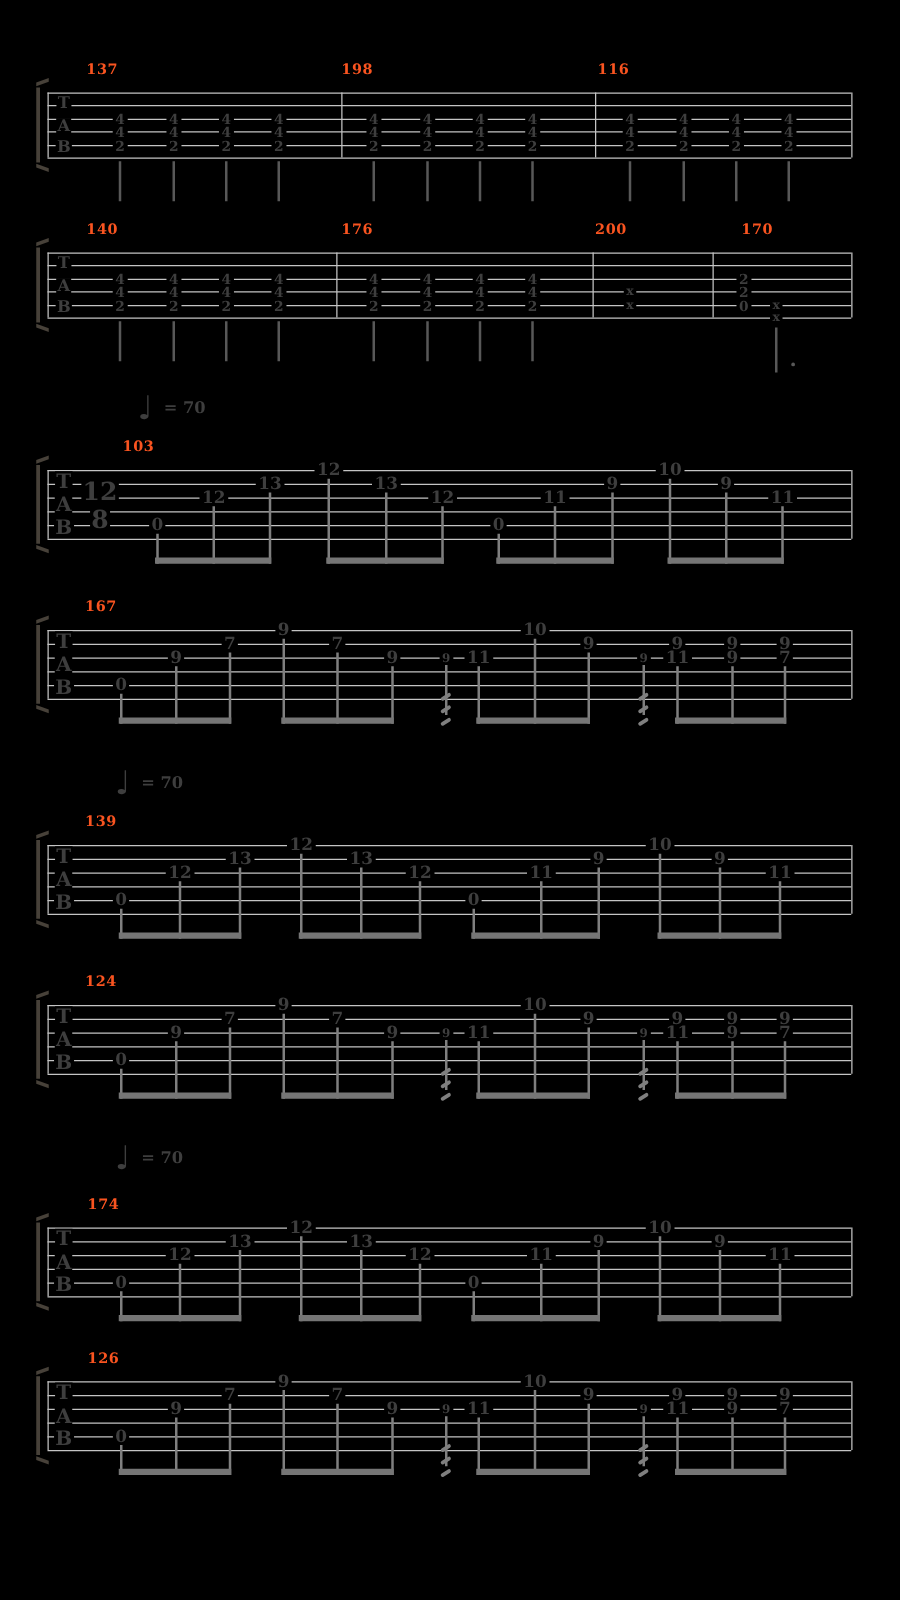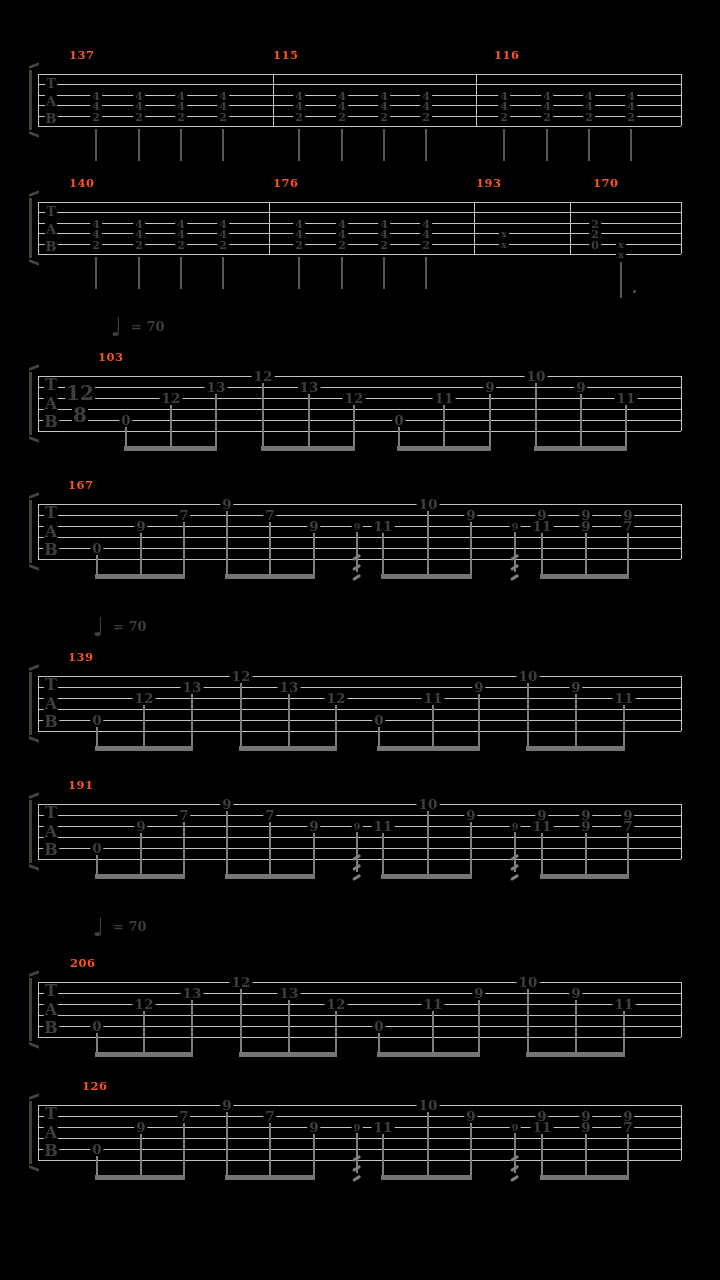--- a/index.html
+++ b/index.html
@@ -48,22 +48,22 @@
     <div class="h" style="left: 38px; top: 115.6px; width: 643px; background: rgb(196, 196, 196);"></div>
     <div class="h" style="left: 38px; top: 126px; width: 643px; background: rgb(196, 196, 196);"></div>
     <div class="v" style="left: 38px; top: 74px; height: 52px; background: rgb(196, 196, 196);"></div>
     <div class="v" style="left: 273px; top: 74px; height: 52px; background: rgb(196, 196, 196);"></div>
     <div class="v" style="left: 476px; top: 74px; height: 52px; background: rgb(196, 196, 196);"></div>
     <div class="v" style="left: 681px; top: 74px; height: 52px; background: rgb(196, 196, 196);"></div>
     <div class="clef" style="left: 51px; top: 82.84px; font-size: 13px; color: rgb(62, 62, 62);">T</div>
     <div class="clef" style="left: 51px; top: 100.52px; font-size: 13px; color: rgb(62, 62, 62);">A</div>
     <div class="clef" style="left: 51px; top: 117.68px; font-size: 13px; color: rgb(62, 62, 62);">B</div>
     <div class="mnum" style="left: 69px; top: 50px; color: rgb(249, 84, 32);">137</div>
-    <div class="mnum" style="left: 273px; top: 50px; color: rgb(249, 84, 32);">115</div>
-    <div class="mnum" style="left: 494px; top: 50px; color: rgb(249, 84, 32);">116</div>
+    <div class="mnum" style="left: 273px; top: 50px; color: rgb(249, 84, 32);">198</div>
+    <div class="mnum" style="left: 478px; top: 50px; color: rgb(249, 84, 32);">116</div>
     <div class="fret small" style="left: 96px; top: 95.8px; color: rgb(62, 62, 62);">4</div>
     <div class="fret small" style="left: 96px; top: 106.2px; color: rgb(62, 62, 62);">4</div>
     <div class="fret small" style="left: 96px; top: 116.6px; color: rgb(62, 62, 62);">2</div>
     <div class="stem" style="left: 95px; top: 129px; height: 32px; background: rgb(88, 88, 88);"></div>
     <div class="fret small" style="left: 139px; top: 95.8px; color: rgb(62, 62, 62);">4</div>
     <div class="fret small" style="left: 139px; top: 106.2px; color: rgb(62, 62, 62);">4</div>
     <div class="fret small" style="left: 139px; top: 116.6px; color: rgb(62, 62, 62);">2</div>
     <div class="stem" style="left: 138px; top: 129px; height: 32px; background: rgb(88, 88, 88);"></div>
     <div class="fret small" style="left: 181px; top: 95.8px; color: rgb(62, 62, 62);">4</div>
     <div class="fret small" style="left: 181px; top: 106.2px; color: rgb(62, 62, 62);">4</div>
@@ -115,21 +115,21 @@
     <div class="v" style="left: 38px; top: 202px; height: 52px; background: rgb(196, 196, 196);"></div>
     <div class="v" style="left: 269px; top: 202px; height: 52px; background: rgb(196, 196, 196);"></div>
     <div class="v" style="left: 474px; top: 202px; height: 52px; background: rgb(196, 196, 196);"></div>
     <div class="v" style="left: 570px; top: 202px; height: 52px; background: rgb(196, 196, 196);"></div>
     <div class="v" style="left: 681px; top: 202px; height: 52px; background: rgb(196, 196, 196);"></div>
     <div class="clef" style="left: 51px; top: 210.84px; font-size: 13px; color: rgb(62, 62, 62);">T</div>
     <div class="clef" style="left: 51px; top: 228.52px; font-size: 13px; color: rgb(62, 62, 62);">A</div>
     <div class="clef" style="left: 51px; top: 245.68px; font-size: 13px; color: rgb(62, 62, 62);">B</div>
     <div class="mnum" style="left: 69px; top: 178px; color: rgb(249, 84, 32);">140</div>
     <div class="mnum" style="left: 273px; top: 178px; color: rgb(249, 84, 32);">176</div>
-    <div class="mnum" style="left: 476px; top: 178px; color: rgb(249, 84, 32);">193</div>
+    <div class="mnum" style="left: 476px; top: 178px; color: rgb(249, 84, 32);">200</div>
     <div class="mnum" style="left: 593px; top: 178px; color: rgb(249, 84, 32);">170</div>
     <div class="fret small" style="left: 96px; top: 223.8px; color: rgb(62, 62, 62);">4</div>
     <div class="fret small" style="left: 96px; top: 234.2px; color: rgb(62, 62, 62);">4</div>
     <div class="fret small" style="left: 96px; top: 244.6px; color: rgb(62, 62, 62);">2</div>
     <div class="stem" style="left: 95px; top: 257px; height: 32px; background: rgb(88, 88, 88);"></div>
     <div class="fret small" style="left: 139px; top: 223.8px; color: rgb(62, 62, 62);">4</div>
     <div class="fret small" style="left: 139px; top: 234.2px; color: rgb(62, 62, 62);">4</div>
     <div class="fret small" style="left: 139px; top: 244.6px; color: rgb(62, 62, 62);">2</div>
     <div class="stem" style="left: 138px; top: 257px; height: 32px; background: rgb(88, 88, 88);"></div>
     <div class="fret small" style="left: 181px; top: 223.8px; color: rgb(62, 62, 62);">4</div>
@@ -308,21 +308,21 @@
     <div class="h" style="left: 38px; top: 815px; width: 643px; background: rgb(196, 196, 196);"></div>
     <div class="h" style="left: 38px; top: 826px; width: 643px; background: rgb(196, 196, 196);"></div>
     <div class="h" style="left: 38px; top: 837px; width: 643px; background: rgb(196, 196, 196);"></div>
     <div class="h" style="left: 38px; top: 848px; width: 643px; background: rgb(196, 196, 196);"></div>
     <div class="h" style="left: 38px; top: 859px; width: 643px; background: rgb(196, 196, 196);"></div>
     <div class="v" style="left: 38px; top: 804px; height: 55px; background: rgb(196, 196, 196);"></div>
     <div class="v" style="left: 681px; top: 804px; height: 55px; background: rgb(196, 196, 196);"></div>
     <div class="clef" style="left: 51px; top: 813.35px; font-size: 16px; color: rgb(62, 62, 62);">T</div>
     <div class="clef" style="left: 51px; top: 832.05px; font-size: 16px; color: rgb(62, 62, 62);">A</div>
     <div class="clef" style="left: 51px; top: 850.2px; font-size: 16px; color: rgb(62, 62, 62);">B</div>
-    <div class="mnum" style="left: 68px; top: 780px; color: rgb(249, 84, 32);">191</div>
+    <div class="mnum" style="left: 68px; top: 780px; color: rgb(249, 84, 32);">124</div>
     <div class="fret big" style="left: 97px; top: 849px; color: rgb(62, 62, 62);">0</div>
     <div class="stem" style="left: 96px; top: 855px; height: 24px; background: rgb(127, 127, 127);"></div>
     <div class="fret big" style="left: 141px; top: 827px; color: rgb(62, 62, 62);">9</div>
     <div class="stem" style="left: 140px; top: 833px; height: 46px; background: rgb(127, 127, 127);"></div>
     <div class="fret big" style="left: 184px; top: 816px; color: rgb(62, 62, 62);">7</div>
     <div class="stem" style="left: 183px; top: 822px; height: 57px; background: rgb(127, 127, 127);"></div>
     <div class="fret big" style="left: 227px; top: 805px; color: rgb(62, 62, 62);">9</div>
     <div class="stem" style="left: 226px; top: 811px; height: 68px; background: rgb(127, 127, 127);"></div>
     <div class="fret big" style="left: 270px; top: 816px; color: rgb(62, 62, 62);">7</div>
     <div class="stem" style="left: 269px; top: 822px; height: 57px; background: rgb(127, 127, 127);"></div>
@@ -362,21 +362,21 @@
     <div class="h" style="left: 38px; top: 993px; width: 643px; background: rgb(196, 196, 196);"></div>
     <div class="h" style="left: 38px; top: 1004px; width: 643px; background: rgb(196, 196, 196);"></div>
     <div class="h" style="left: 38px; top: 1015px; width: 643px; background: rgb(196, 196, 196);"></div>
     <div class="h" style="left: 38px; top: 1026px; width: 643px; background: rgb(196, 196, 196);"></div>
     <div class="h" style="left: 38px; top: 1037px; width: 643px; background: rgb(196, 196, 196);"></div>
     <div class="v" style="left: 38px; top: 982px; height: 55px; background: rgb(196, 196, 196);"></div>
     <div class="v" style="left: 681px; top: 982px; height: 55px; background: rgb(196, 196, 196);"></div>
     <div class="clef" style="left: 51px; top: 991.35px; font-size: 16px; color: rgb(62, 62, 62);">T</div>
     <div class="clef" style="left: 51px; top: 1010.05px; font-size: 16px; color: rgb(62, 62, 62);">A</div>
     <div class="clef" style="left: 51px; top: 1028.2px; font-size: 16px; color: rgb(62, 62, 62);">B</div>
-    <div class="mnum" style="left: 70px; top: 958px; color: rgb(249, 84, 32);">206</div>
+    <div class="mnum" style="left: 70px; top: 958px; color: rgb(249, 84, 32);">174</div>
     <div class="fret big" style="left: 97px; top: 1027px; color: rgb(62, 62, 62);">0</div>
     <div class="stem" style="left: 96px; top: 1033px; height: 24px; background: rgb(127, 127, 127);"></div>
     <div class="fret big" style="left: 144px; top: 1005px; color: rgb(62, 62, 62);">12</div>
     <div class="stem" style="left: 143px; top: 1011px; height: 46px; background: rgb(127, 127, 127);"></div>
     <div class="fret big" style="left: 192px; top: 994px; color: rgb(62, 62, 62);">13</div>
     <div class="stem" style="left: 191px; top: 1000px; height: 57px; background: rgb(127, 127, 127);"></div>
     <div class="fret big" style="left: 241px; top: 983px; color: rgb(62, 62, 62);">12</div>
     <div class="stem" style="left: 240px; top: 989px; height: 68px; background: rgb(127, 127, 127);"></div>
     <div class="fret big" style="left: 289px; top: 994px; color: rgb(62, 62, 62);">13</div>
     <div class="stem" style="left: 288px; top: 1000px; height: 57px; background: rgb(127, 127, 127);"></div>
@@ -403,21 +403,21 @@
     <div class="h" style="left: 38px; top: 1116px; width: 643px; background: rgb(196, 196, 196);"></div>
     <div class="h" style="left: 38px; top: 1127px; width: 643px; background: rgb(196, 196, 196);"></div>
     <div class="h" style="left: 38px; top: 1138px; width: 643px; background: rgb(196, 196, 196);"></div>
     <div class="h" style="left: 38px; top: 1149px; width: 643px; background: rgb(196, 196, 196);"></div>
     <div class="h" style="left: 38px; top: 1160px; width: 643px; background: rgb(196, 196, 196);"></div>
     <div class="v" style="left: 38px; top: 1105px; height: 55px; background: rgb(196, 196, 196);"></div>
     <div class="v" style="left: 681px; top: 1105px; height: 55px; background: rgb(196, 196, 196);"></div>
     <div class="clef" style="left: 51px; top: 1114.35px; font-size: 16px; color: rgb(62, 62, 62);">T</div>
     <div class="clef" style="left: 51px; top: 1133.05px; font-size: 16px; color: rgb(62, 62, 62);">A</div>
     <div class="clef" style="left: 51px; top: 1151.2px; font-size: 16px; color: rgb(62, 62, 62);">B</div>
-    <div class="mnum" style="left: 70px; top: 1081px; color: rgb(249, 84, 32); margin-left: 12px;">126</div>
+    <div class="mnum" style="left: 70px; top: 1081px; color: rgb(249, 84, 32);">126</div>
     <div class="fret big" style="left: 97px; top: 1150px; color: rgb(62, 62, 62);">0</div>
     <div class="stem" style="left: 96px; top: 1156px; height: 24px; background: rgb(127, 127, 127);"></div>
     <div class="fret big" style="left: 141px; top: 1128px; color: rgb(62, 62, 62);">9</div>
     <div class="stem" style="left: 140px; top: 1134px; height: 46px; background: rgb(127, 127, 127);"></div>
     <div class="fret big" style="left: 184px; top: 1117px; color: rgb(62, 62, 62);">7</div>
     <div class="stem" style="left: 183px; top: 1123px; height: 57px; background: rgb(127, 127, 127);"></div>
     <div class="fret big" style="left: 227px; top: 1106px; color: rgb(62, 62, 62);">9</div>
     <div class="stem" style="left: 226px; top: 1112px; height: 68px; background: rgb(127, 127, 127);"></div>
     <div class="fret big" style="left: 270px; top: 1117px; color: rgb(62, 62, 62);">7</div>
     <div class="stem" style="left: 269px; top: 1123px; height: 57px; background: rgb(127, 127, 127);"></div>

